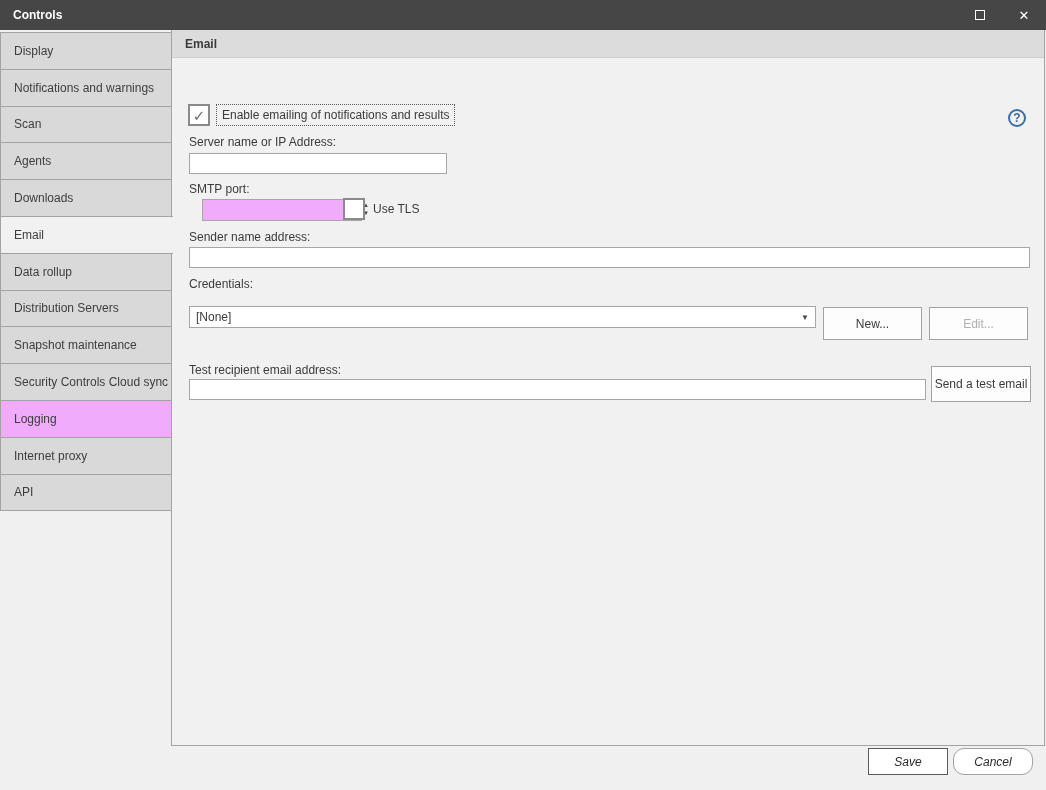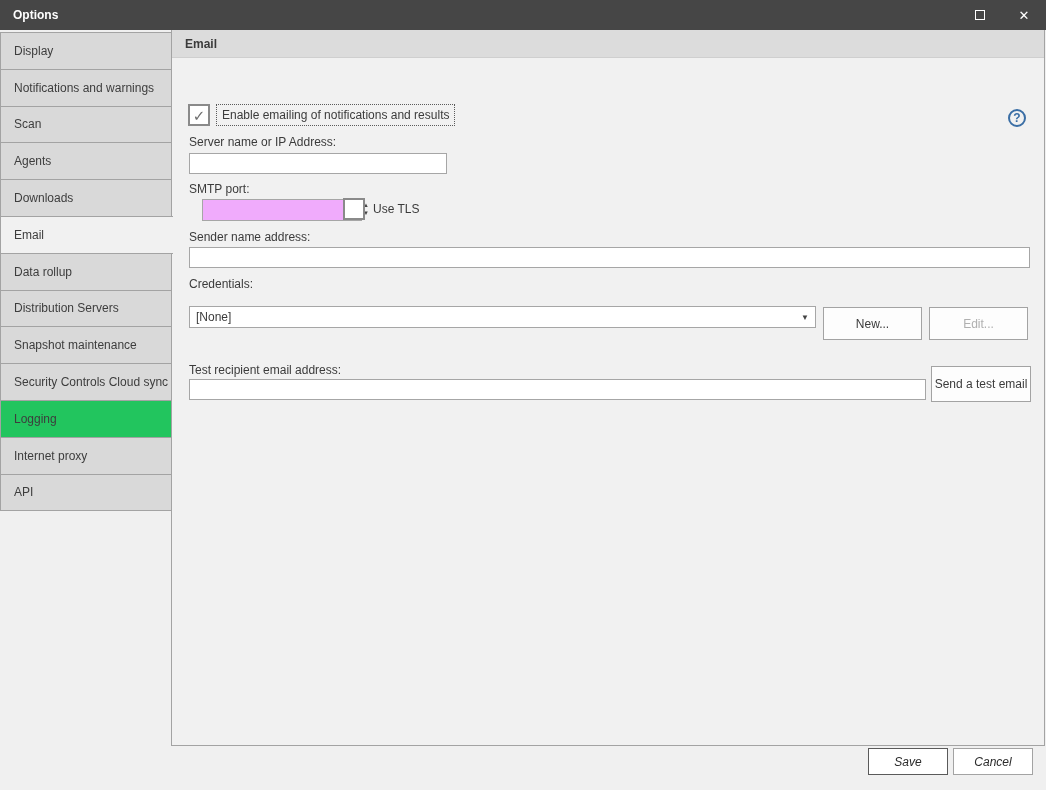--- a/index.html
+++ b/index.html
@@ -18,21 +18,21 @@
   .max-glyph { width:10px; height:10px; border:1.5px solid #ffffff; display:block; }
   .close-glyph { color:#ffffff; font-size:13px; line-height:1; }
 
   
   .sidebar { position:absolute; left:0; top:32px; width:172px; z-index:2; }
   .side-item { height:37.8px; margin-top:-1px; border:1px solid #a3a3a3;
     background:#d9d9d9; display:flex; align-items:center; padding-left:13px;
     color:#3d3d3d; cursor:default; }
   .side-item:first-child { margin-top:0; }
   .side-item.selected { background:#f1f1f1; width:173px; border-right:none; }
-  .side-item.highlight { background:#22c55e; }
+  .side-item.highlight { background:#f0abfc; }
 
   
   .content { position:absolute; left:171px; top:30px; width:874px; height:716px;
     background:#f1f1f1; border:1px solid #a3a3a3; border-top:none; z-index:1; }
   .content-header { height:28px; background:#dcdcdc; border-bottom:1px solid #cfcfcf;
     display:flex; align-items:center; padding-left:13px; font-weight:bold; }
   .form-area { position:relative; width:100%; height:686px; }
 
   .field-label { position:absolute; white-space:nowrap;text-align:center; }
 
@@ -76,21 +76,21 @@
   
   .footer-btn { position:absolute; width:80px; height:27px; background:#ffffff;
     border:1px solid #a3a3a3; display:flex; align-items:center; justify-content:center;
     font-size:12px; color:#2b2b2b; cursor:default;font-style:italic; }
   .footer-btn.default { border:1px solid #5a5a5a; }
 </style>
 </head>
 <body>
 
 <div class="titlebar">
-  <span class="title">Options</span>
+  <span class="title">Controls</span>
   <div class="win-controls">
     <div class="win-btn">
       <span class="max-glyph"></span>
     </div>
     <div class="win-btn">
       <span class="close-glyph">✕</span>
     </div>
   </div>
 </div>
 
@@ -153,13 +153,13 @@
     <div class="btn disabled" style="left:757px; top:249px; width:99px; height:33px;">Edit...</div>
 
     <div class="field-label" style="left:17px; top:305px;">Test recipient email address:</div>
     <input class="txt" style="left: 17px; top: 321px; width: 737px;" value="">
     <div class="btn" style="left:759px; top:308px; width:100px; height:36px;">Send a test email</div>
 
   </div>
 </div>
 
 <div class="footer-btn default" style="left:868px; top:748px;">Save</div>
-<div class="footer-btn" style="left:953px; top:748px;">Cancel</div>
+<div class="footer-btn" style="left:953px; top:748px;border-radius:11px;">Cancel</div>
 
 </body></html>

